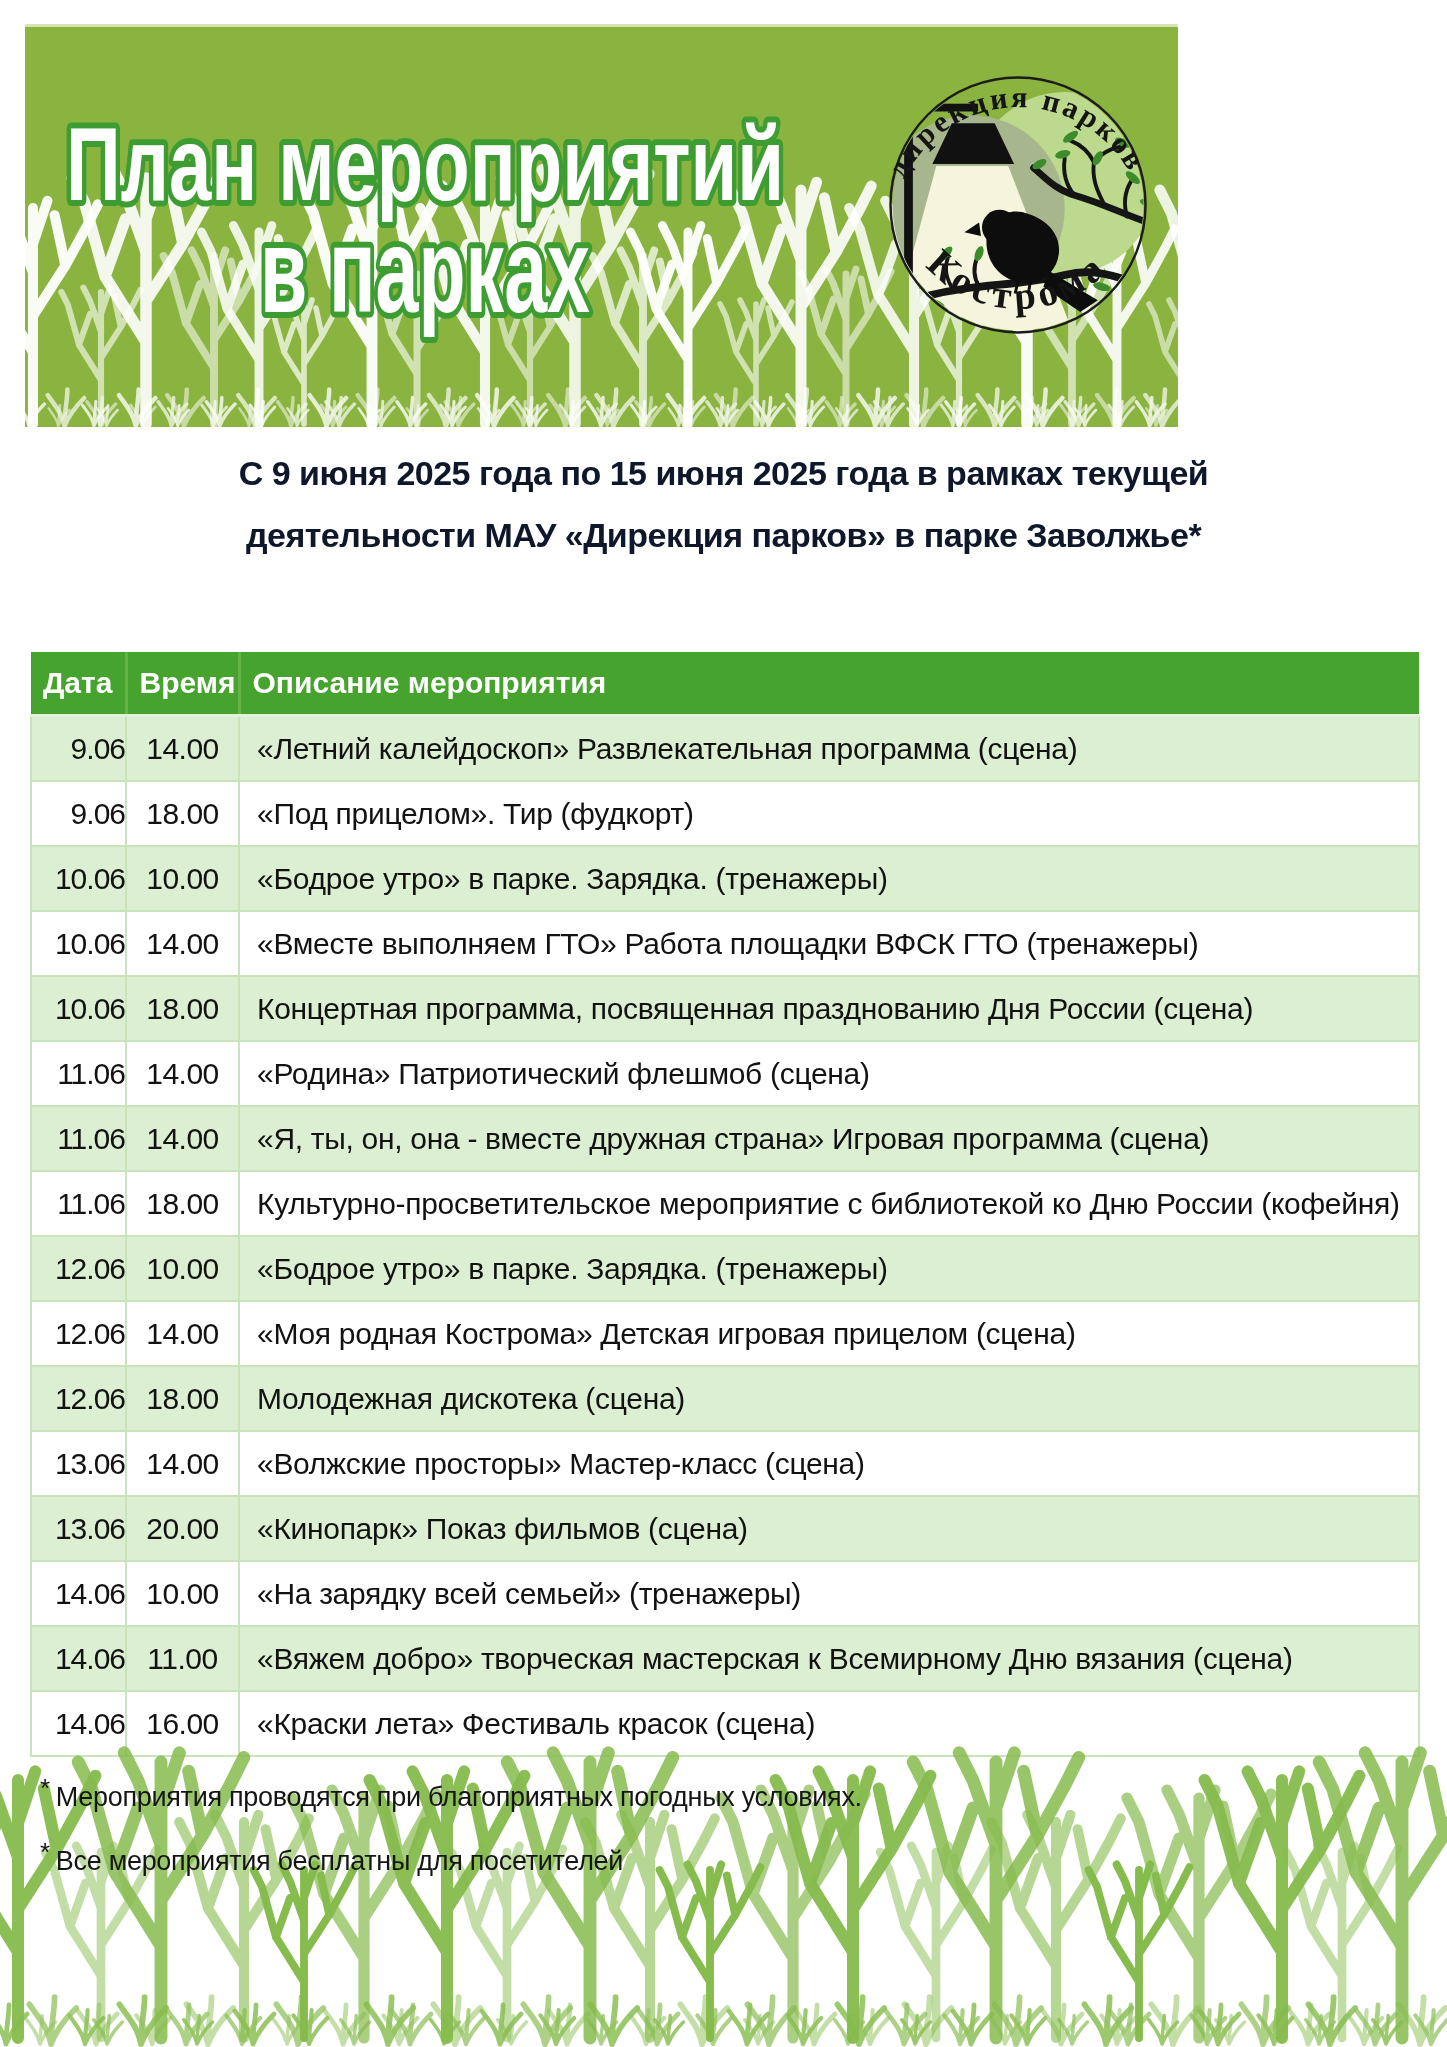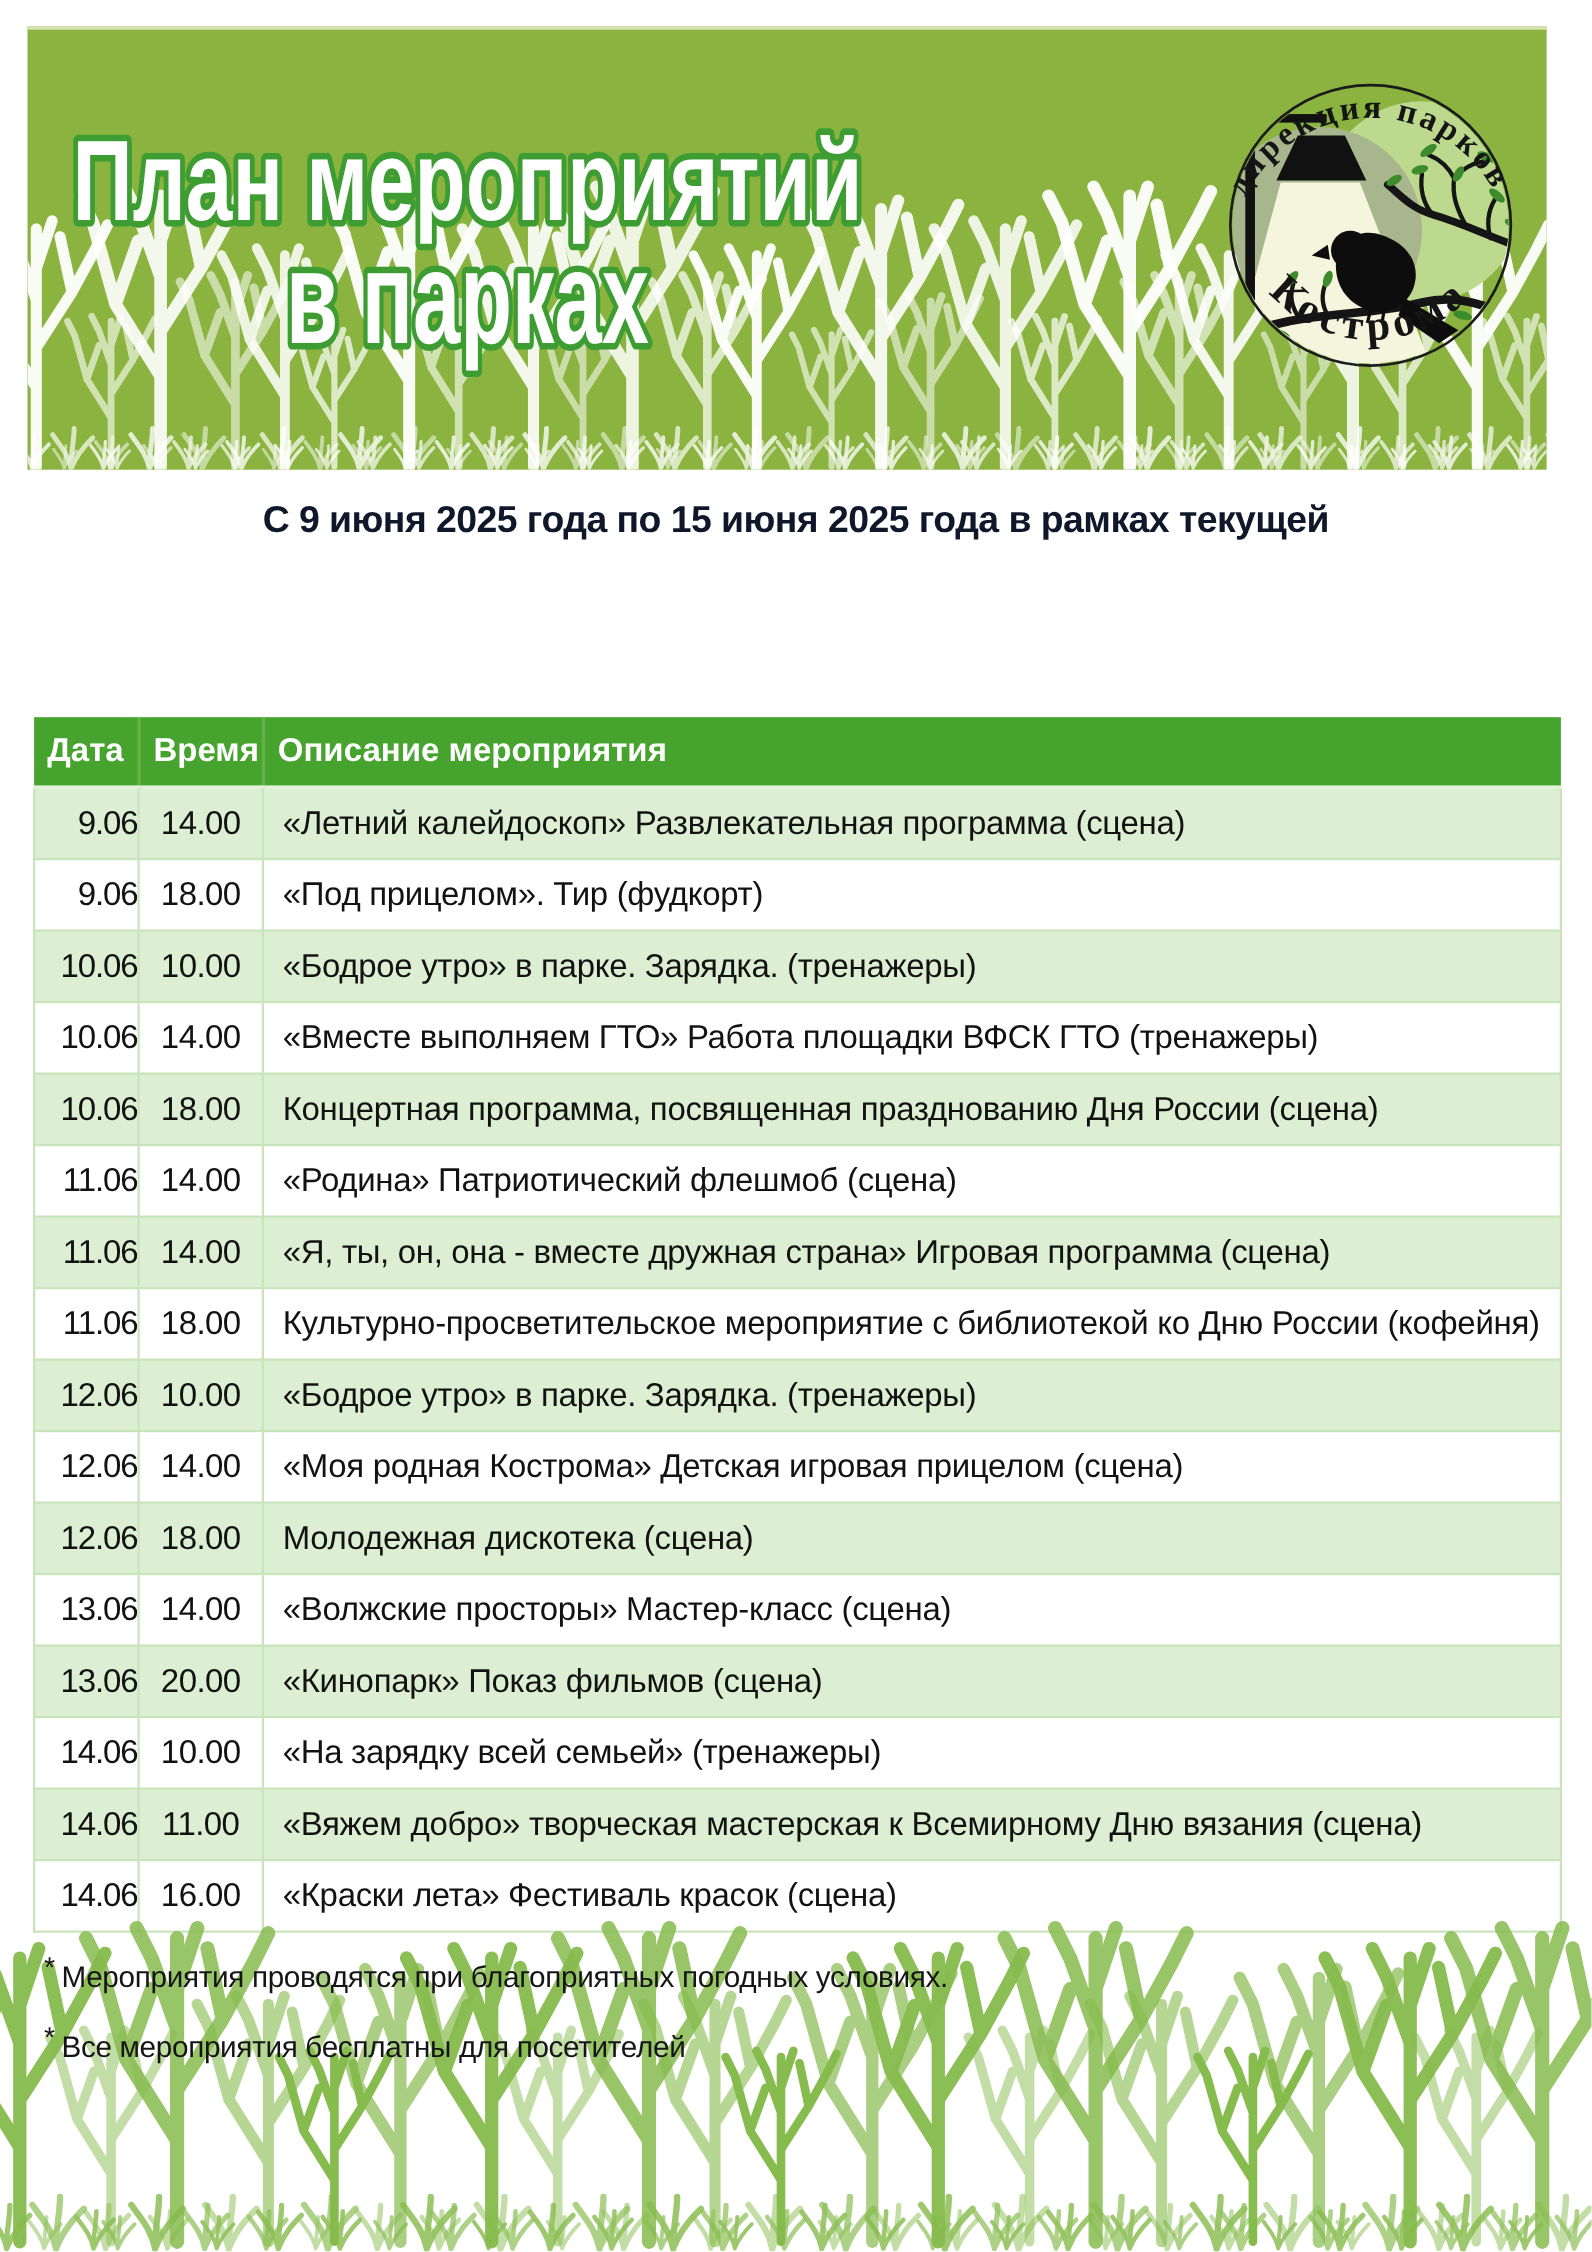--- a/index.html
+++ b/index.html
@@ -4,21 +4,21 @@
 <style>
   html,body{margin:0;padding:0;}
   body{
     width:1447px;height:2047px;position:relative;background:#ffffff;
     font-family:"Liberation Sans", sans-serif;color:#111;overflow:hidden;
   }
   .page{position:absolute;inset:0;}
 
   
   .banner{
-    position:absolute;left:25px;top:24px;width:1381px;height:400px;
+    position:absolute;left:25px;top:24px;width:1153px;height:400px;
     background:#8ab43f;border-top:3px solid #d8e5b2;overflow:hidden;
   }
   .banner-trees{position:absolute;left:0;top:0;width:1397px;height:400px;}
   .title-svg{position:absolute;left:0;top:56px;width:800px;height:270px;}
   .title-svg text{
     font-family:"Liberation Sans", sans-serif;font-weight:bold;
     fill:#ffffff;stroke:#3d9d32;paint-order:stroke;stroke-linejoin:round;
   }
   .logo-svg{position:absolute;right:14px;top:10px;width:292px;height:330px;}
   .logo-text{font-family:"Liberation Serif", serif;font-weight:600;fill:#151515;}
@@ -260,20 +260,21 @@
         <textPath href="#arcTop" startOffset="50%" text-anchor="middle">дирекция парков</textPath>
       </text>
       <text class="logo-text" font-size="40" letter-spacing="5">
         <textPath href="#arcBot" startOffset="50%" text-anchor="middle">Кострома</textPath>
       </text>
     </svg>
   </div>
 
   <div class="subtitle">
     <div>С 9 июня 2025 года по 15 июня 2025 года в рамках текущей</div>
+    <div>деятельности МАУ «Дирекция парков» в парке Заволжье*</div>
   </div>
 
   <table class="events">
     <colgroup>
         <col class="c-date">
         <col class="c-time">
         <col>
       </colgroup>
     <thead>
       <tr>

